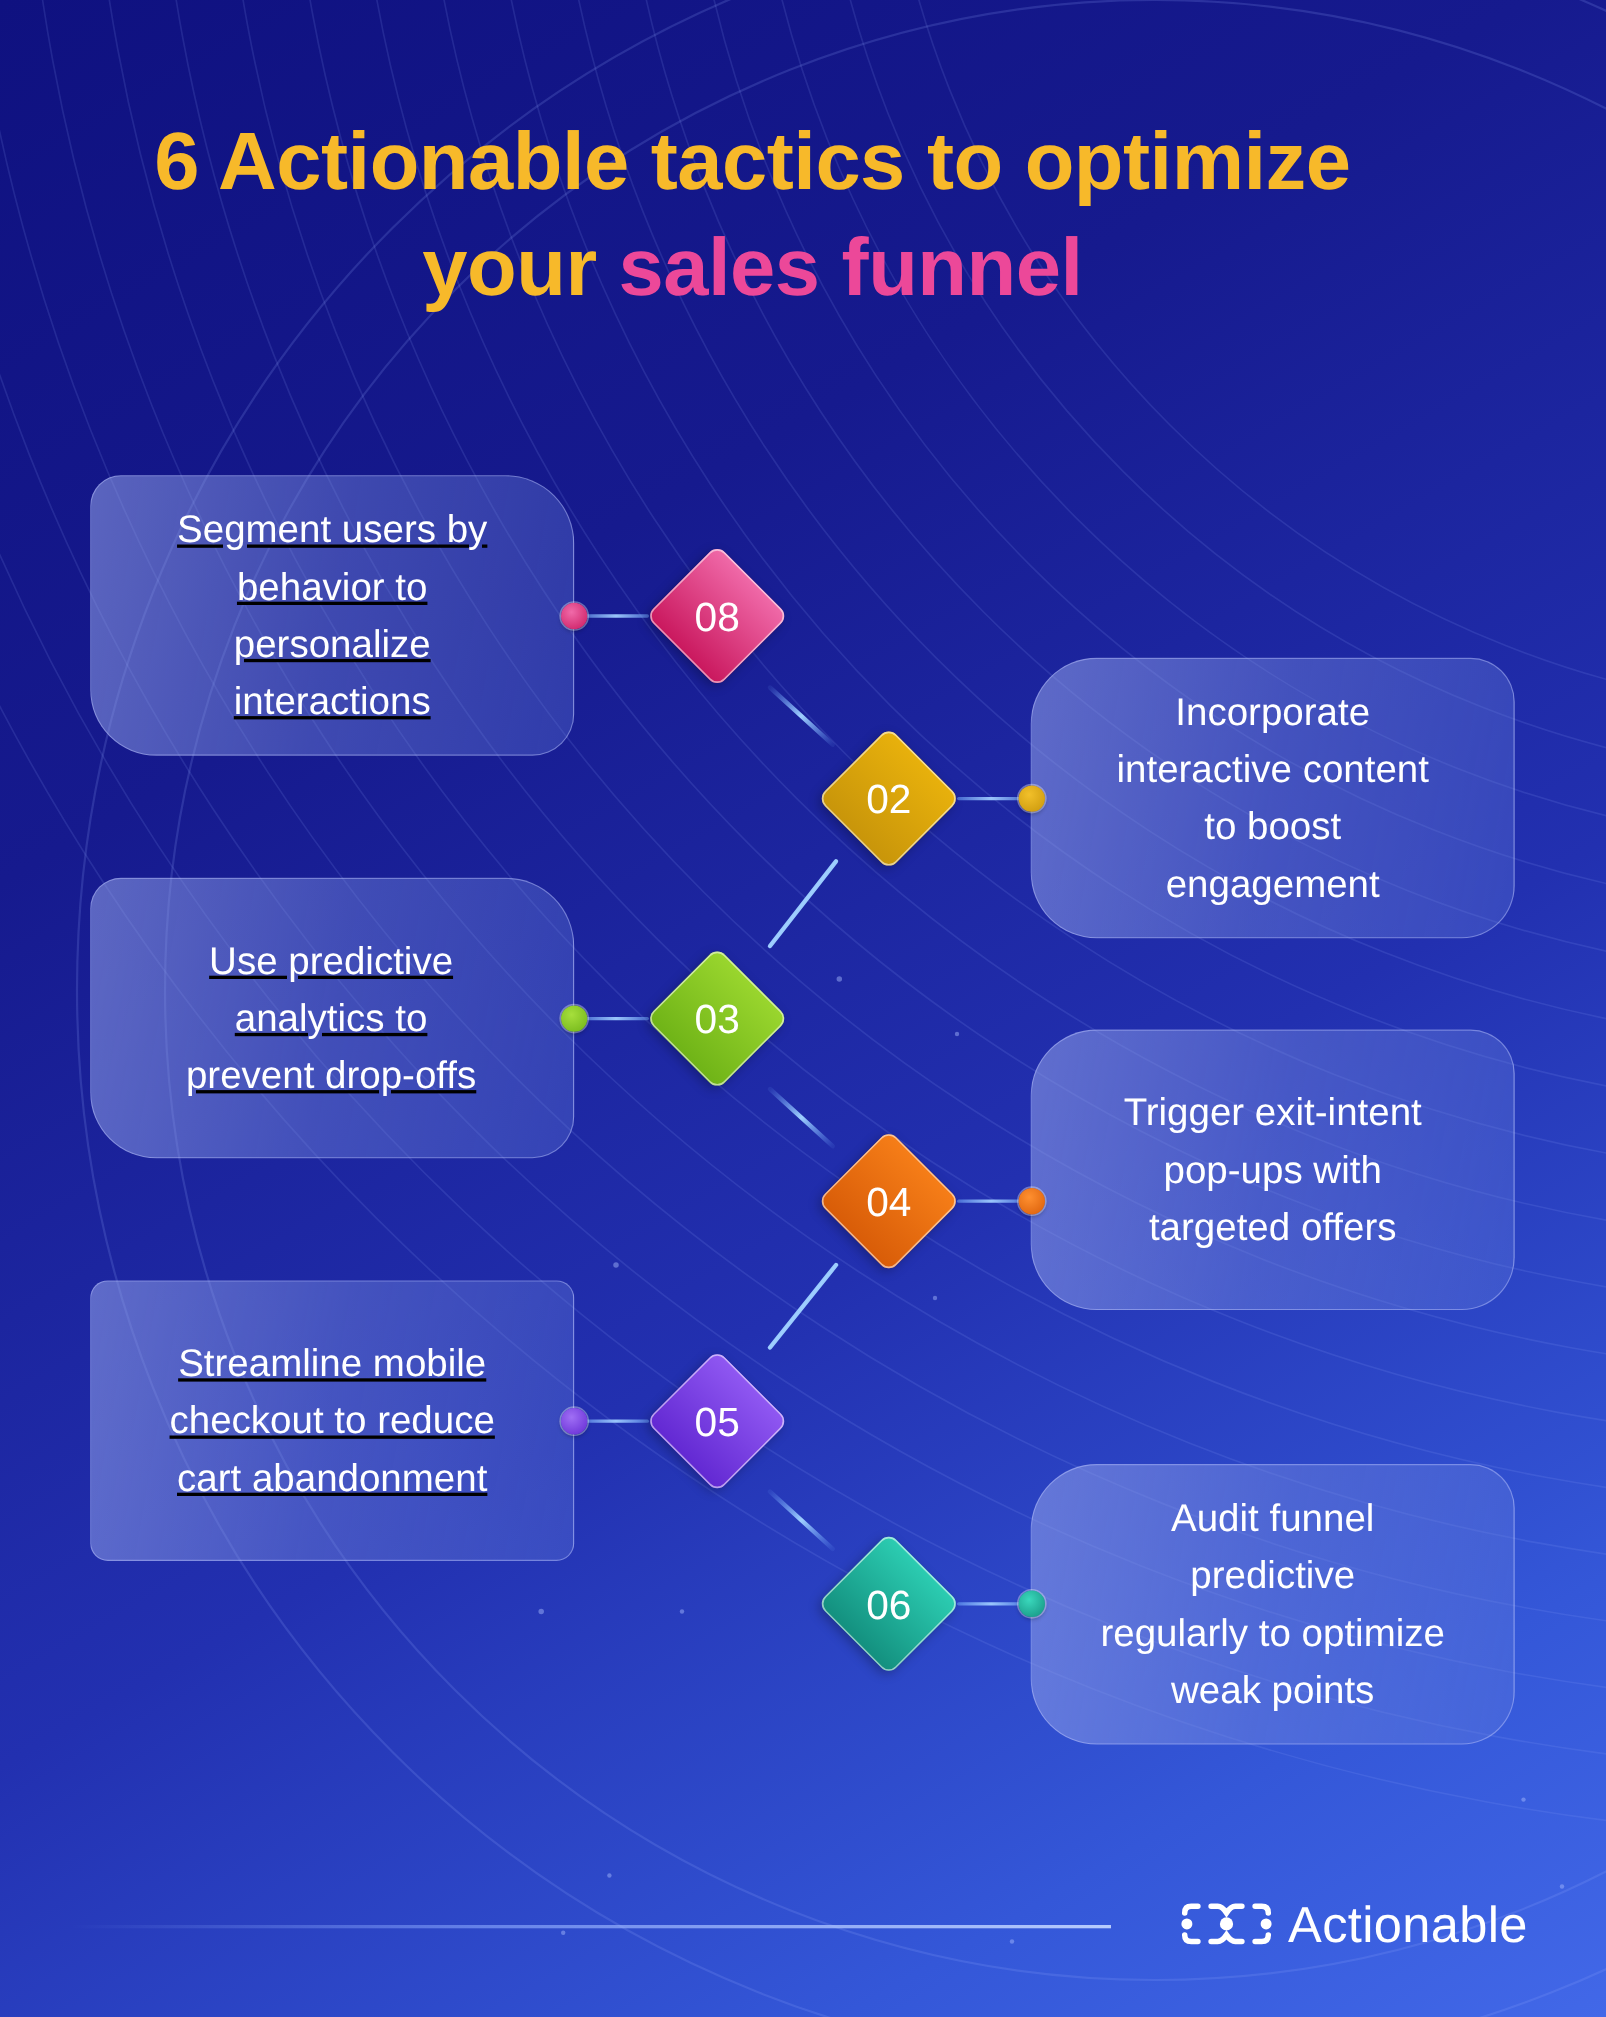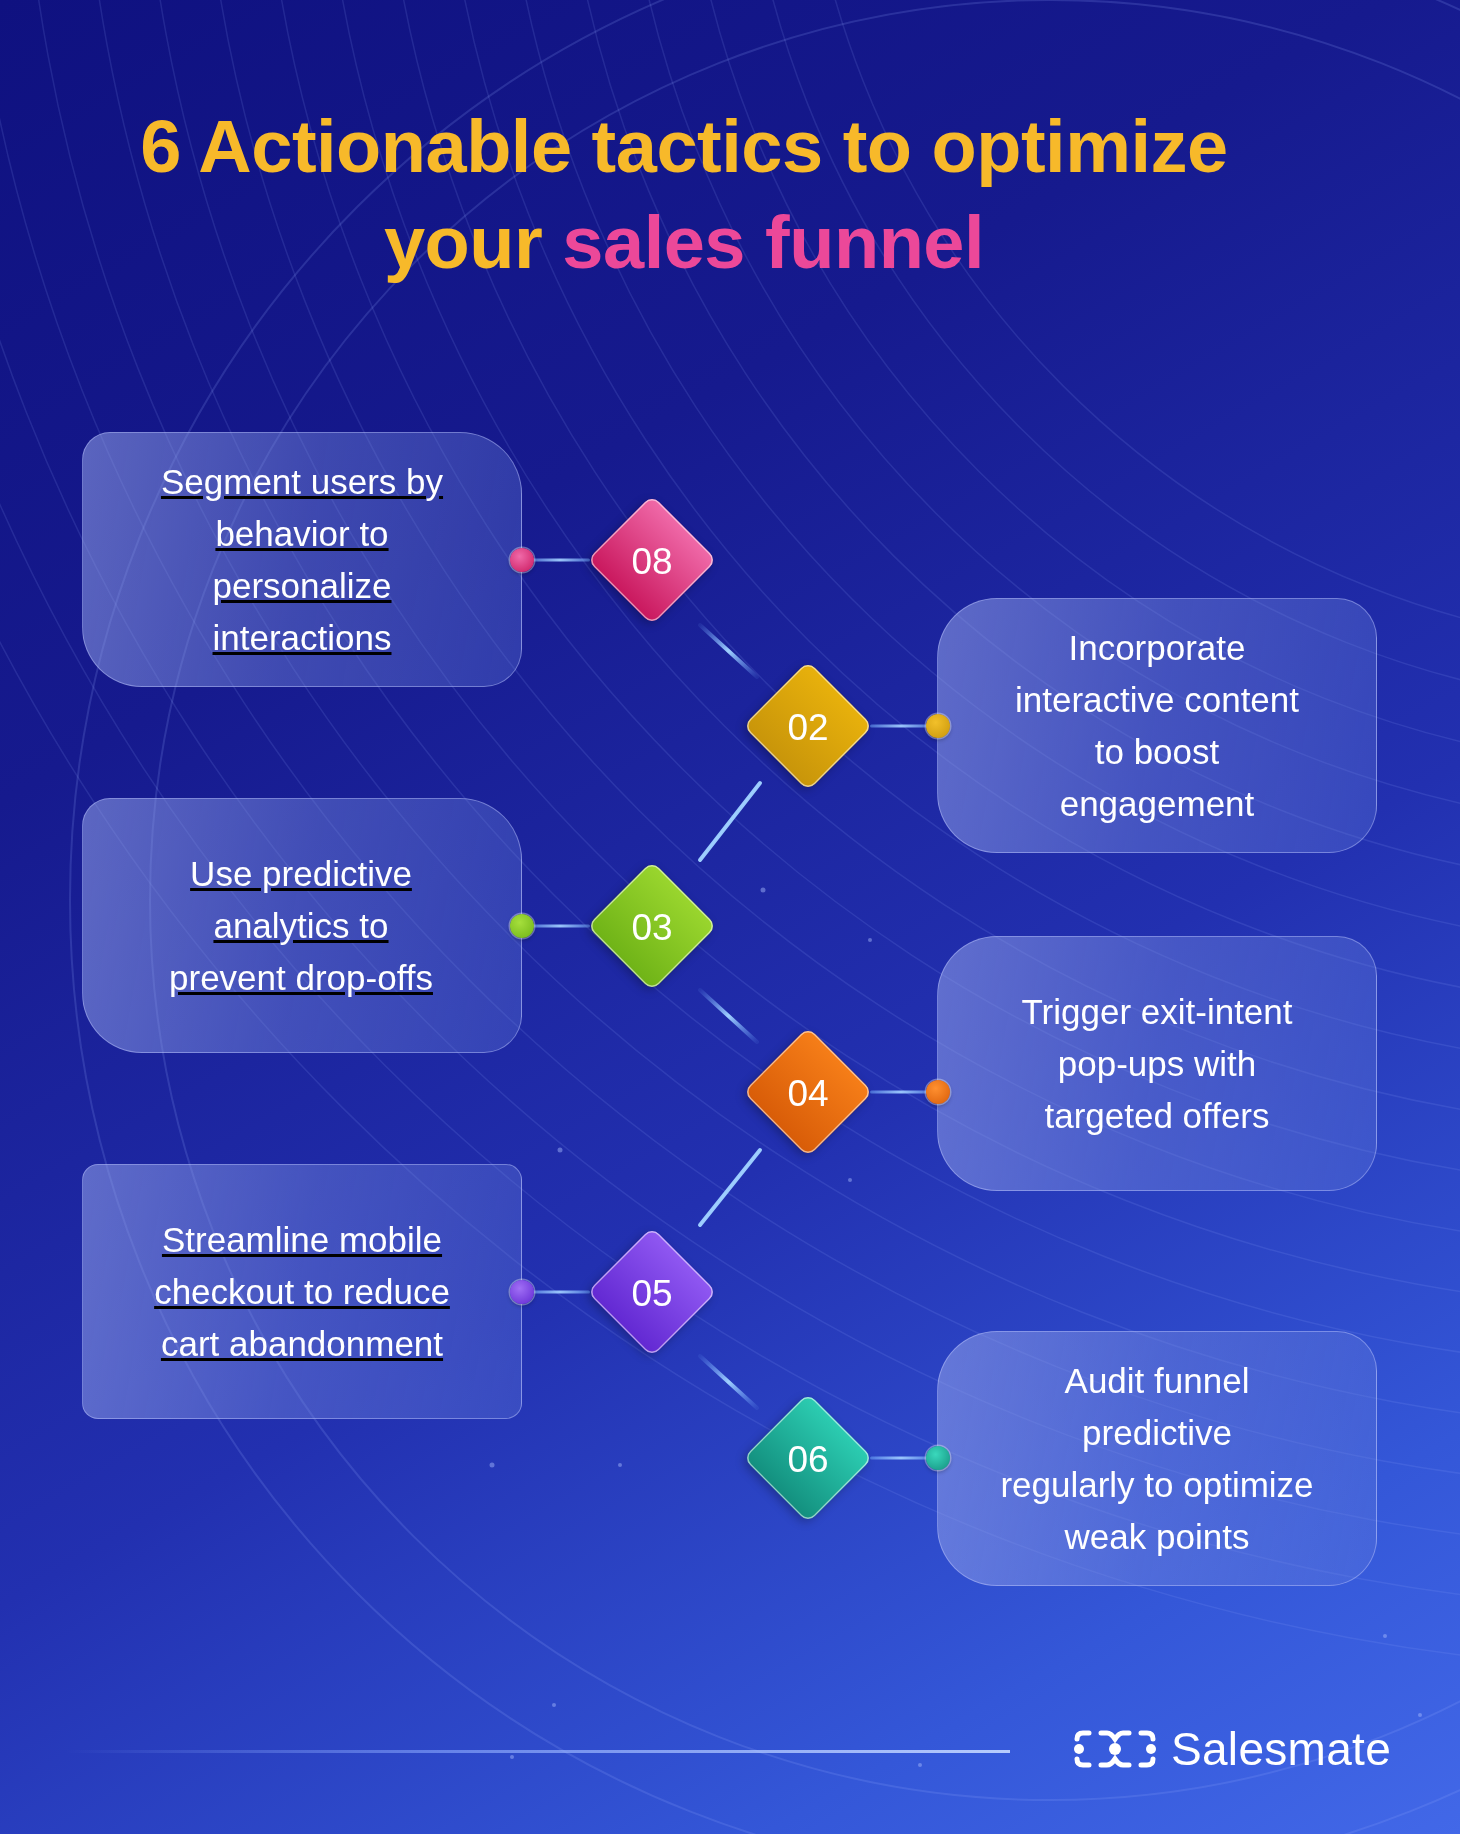--- a/index.html
+++ b/index.html
@@ -200,14 +200,14 @@
       <path d="M28 38 H34 Q38 38 42 32 Q46 38 50 38 H56"></path>
       <path d="M68 6 H74 Q80 6 80 12"></path>
       <path d="M80 32 Q80 38 74 38 H68"></path>
     </g>
     <g fill="#ffffff">
       <circle cx="6" cy="22" r="5"></circle>
       <circle cx="42" cy="22" r="6"></circle>
       <circle cx="78" cy="22" r="5"></circle>
     </g>
   </svg>
-  <span class="logo-text">Salesmate</span>
+  <span class="logo-text">Actionable</span>
 </div>
 
 </body></html>

